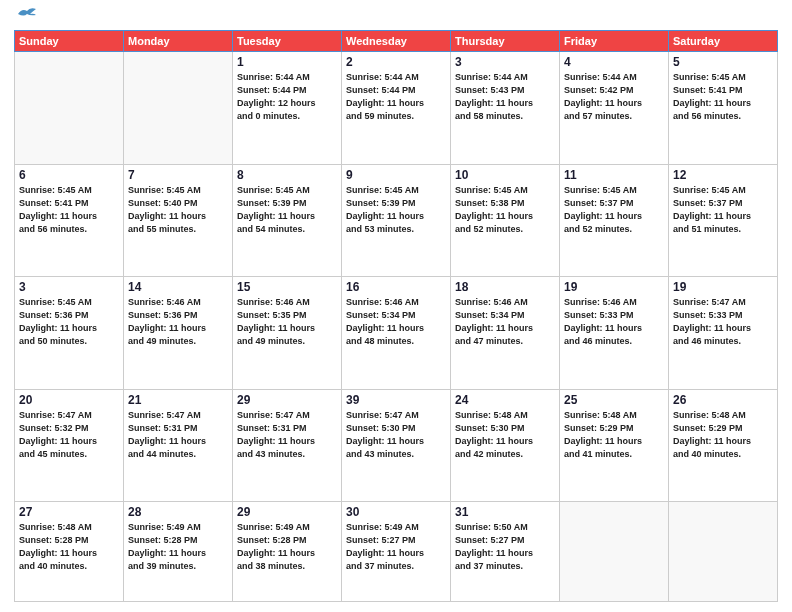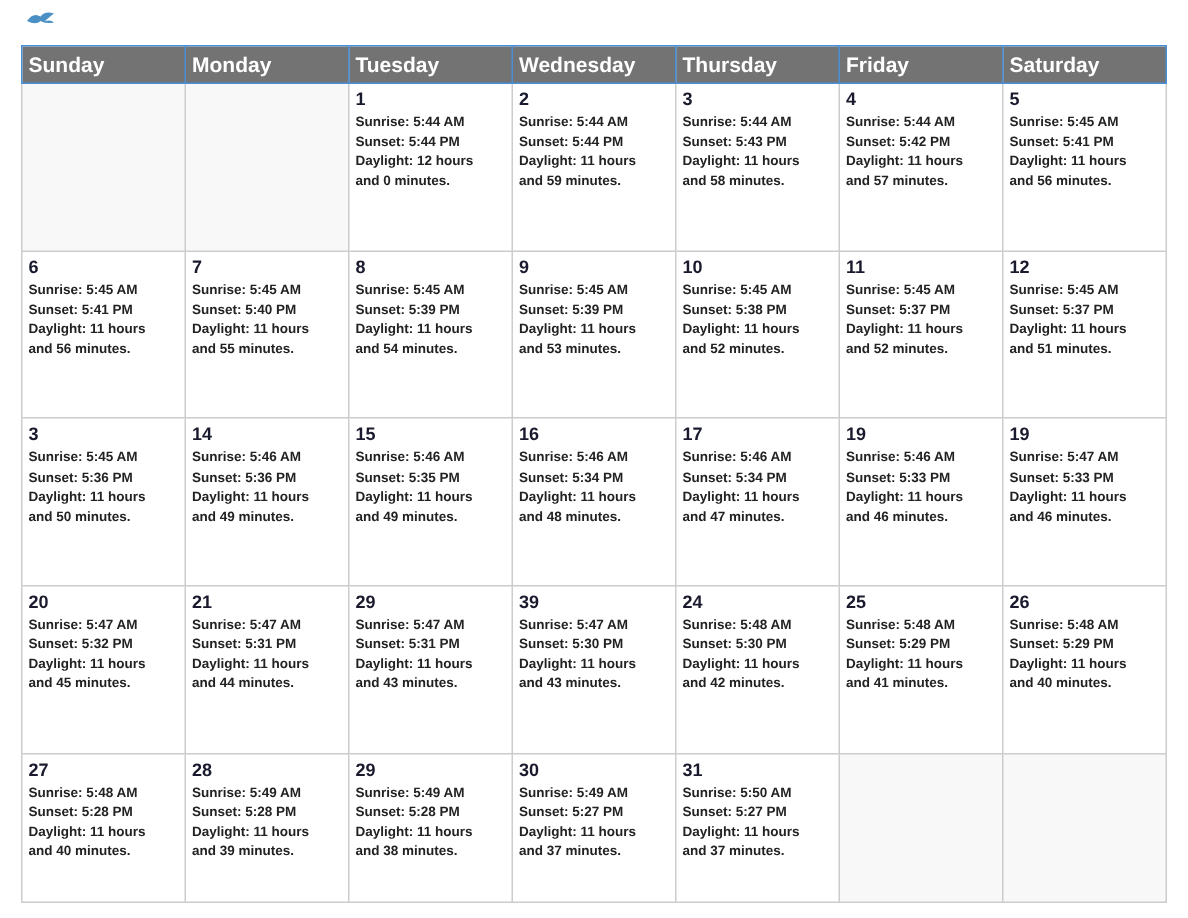--- a/index.html
+++ b/index.html
@@ -42,23 +42,23 @@
       color: #444;
     }
     .calendar {
       flex: 1;
       border: 1px solid #ccc;
       border-collapse: collapse;
       width: 100%;
       table-layout: fixed;
     }
     .calendar th {
-      background: #737373;
+      background: #ef4444;
       color: #fff;
-      font-size: 14px;
+      font-size: 11px;
       font-weight: bold;
       padding: 4px 4px;
       border: 1px solid #4a8ed5;
       text-align: left;
     }
     .calendar td {
       border: 1px solid #ccc;
       vertical-align: top;
       padding: 3px 4px;
       font-size: 9.5px;
@@ -184,21 +184,21 @@
           </td>
           <td>
             <span class="day-num">15</span>
             <div class="day-detail">Sunrise: 5:46 AM<br>Sunset: 5:35 PM<br>Daylight: 11 hours<br>and 49 minutes.</div>
           </td>
           <td>
             <span class="day-num">16</span>
             <div class="day-detail">Sunrise: 5:46 AM<br>Sunset: 5:34 PM<br>Daylight: 11 hours<br>and 48 minutes.</div>
           </td>
           <td>
-            <span class="day-num">17</span>
+            <span class="day-num">18</span>
             <div class="day-detail">Sunrise: 5:46 AM<br>Sunset: 5:34 PM<br>Daylight: 11 hours<br>and 47 minutes.</div>
           </td>
           <td>
             <span class="day-num">19</span>
             <div class="day-detail">Sunrise: 5:46 AM<br>Sunset: 5:33 PM<br>Daylight: 11 hours<br>and 46 minutes.</div>
           </td>
           <td>
             <span class="day-num">19</span>
             <div class="day-detail">Sunrise: 5:47 AM<br>Sunset: 5:33 PM<br>Daylight: 11 hours<br>and 46 minutes.</div>
           </td>

